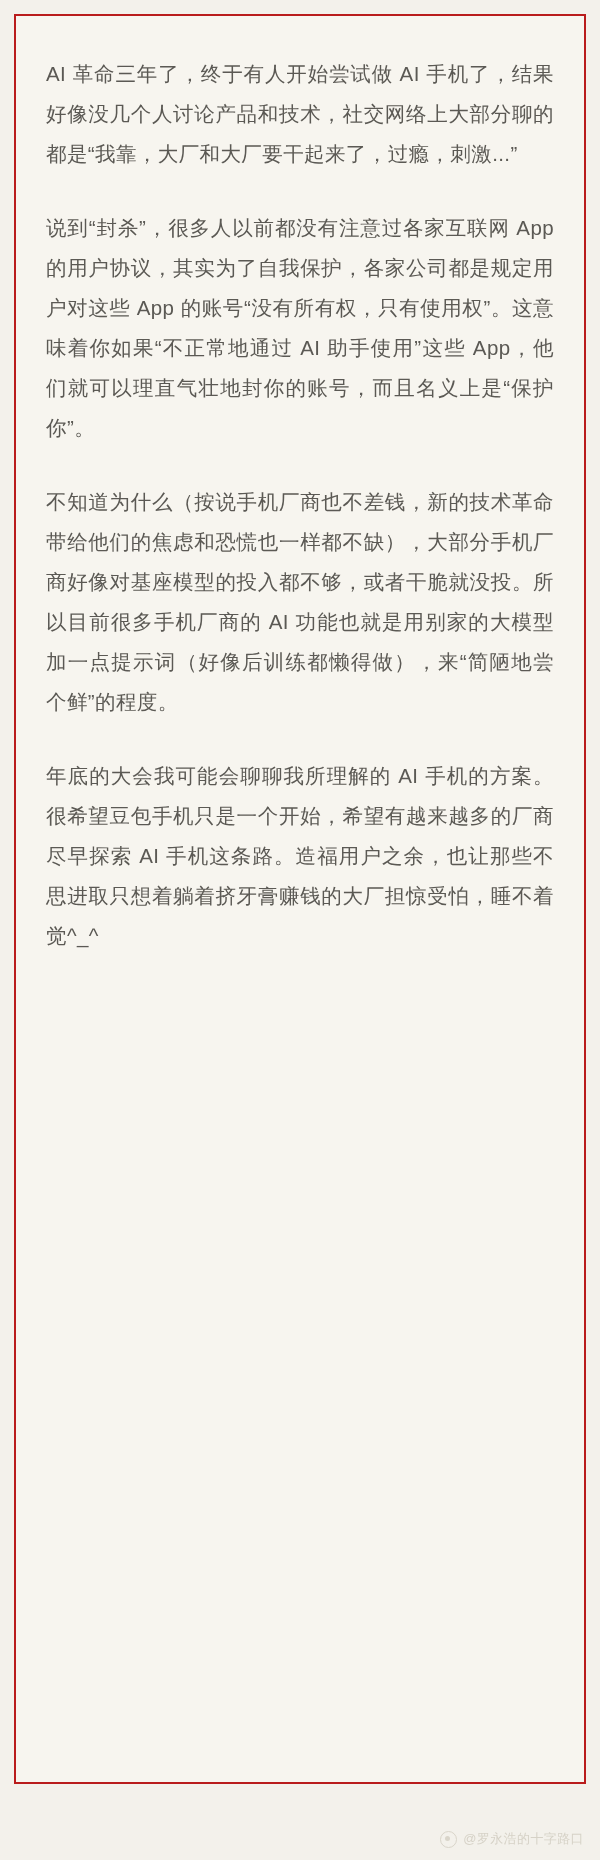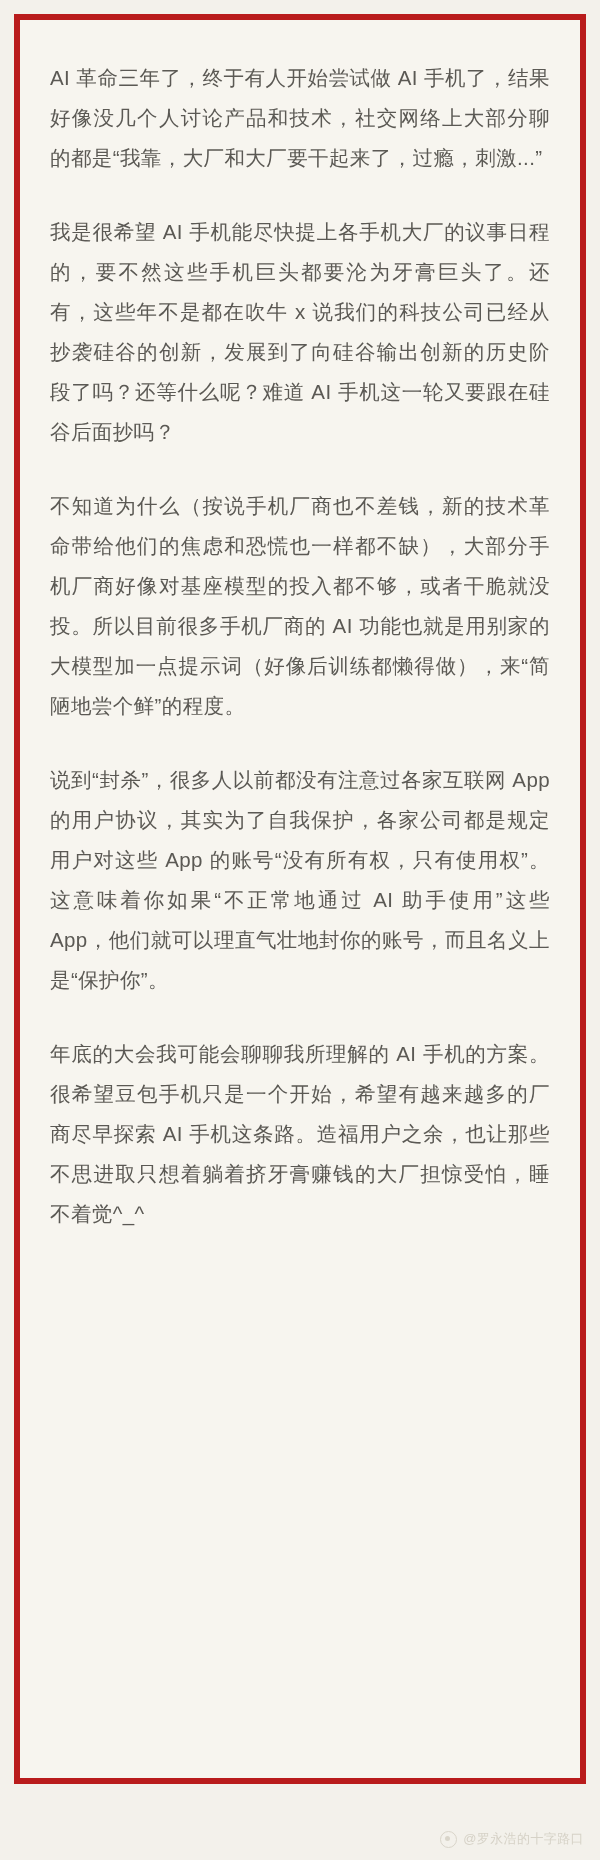--- a/index.html
+++ b/index.html
@@ -20,21 +20,21 @@
     background: #f3f1eb;
     box-sizing: border-box;
   }
   .note-card {
     position: absolute;
     left: 14px;
     top: 14px;
     width: 572px;
     height: 1770px;
     background: #f7f5ef;
-    border: 6px solid #b91c1c;
+    border: 2px solid #b91c1c;
     box-sizing: border-box;
   }
   .note-body {
     padding: 38px 30px 0 30px;
   }
   .para {
     color: #5b5954;
     font-size: 20.5px;
     line-height: 40px;
     letter-spacing: 0.4px;
@@ -108,23 +108,22 @@
   }
 </style>
 </head>
 <body>
 
 <div class="page">
 
   <div class="note-card">
     <div class="note-body">
       <p class="para">AI 革命三年了，终于有人开始尝试做 AI 手机了，结果好像没几个人讨论产品和技术，社交网络上大部分聊的都是“我靠，大厂和大厂要干起来了，过瘾，刺激...”</p>
-      <p class="para">我是很希望 AI 手机能尽快提上各手机大厂的议事日程的，要不然这些手机巨头都要沦为牙膏巨头了。还有，这些年不是都在吹牛 x 说我们的科技公司已经从抄袭硅谷的创新，发展到了向硅谷输出创新的历史阶段了吗？还等什么呢？难道 AI 手机这一轮又要跟在硅谷后面抄吗？</p>
+      <p class="para">说到“封杀”，很多人以前都没有注意过各家互联网 App 的用户协议，其实为了自我保护，各家公司都是规定用户对这些 App 的账号“没有所有权，只有使用权”。这意味着你如果“不正常地通过 AI 助手使用”这些 App，他们就可以理直气壮地封你的账号，而且名义上是“保护你”。</p>
       <p class="para">不知道为什么（按说手机厂商也不差钱，新的技术革命带给他们的焦虑和恐慌也一样都不缺），大部分手机厂商好像对基座模型的投入都不够，或者干脆就没投。所以目前很多手机厂商的 AI 功能也就是用别家的大模型加一点提示词（好像后训练都懒得做），来“简陋地尝个鲜”的程度。</p>
-      <p class="para">说到“封杀”，很多人以前都没有注意过各家互联网 App 的用户协议，其实为了自我保护，各家公司都是规定用户对这些 App 的账号“没有所有权，只有使用权”。这意味着你如果“不正常地通过 AI 助手使用”这些 App，他们就可以理直气壮地封你的账号，而且名义上是“保护你”。</p>
       <p class="para">年底的大会我可能会聊聊我所理解的 AI 手机的方案。很希望豆包手机只是一个开始，希望有越来越多的厂商尽早探索 AI 手机这条路。造福用户之余，也让那些不思进取只想着躺着挤牙膏赚钱的大厂担惊受怕，睡不着觉^_^</p>
     </div>
 
   </div>
 
   <div class="watermark">
     <span class="weibo-eye"></span>
     <span class="watermark-text">@罗永浩的十字路口</span>
   </div>
 

